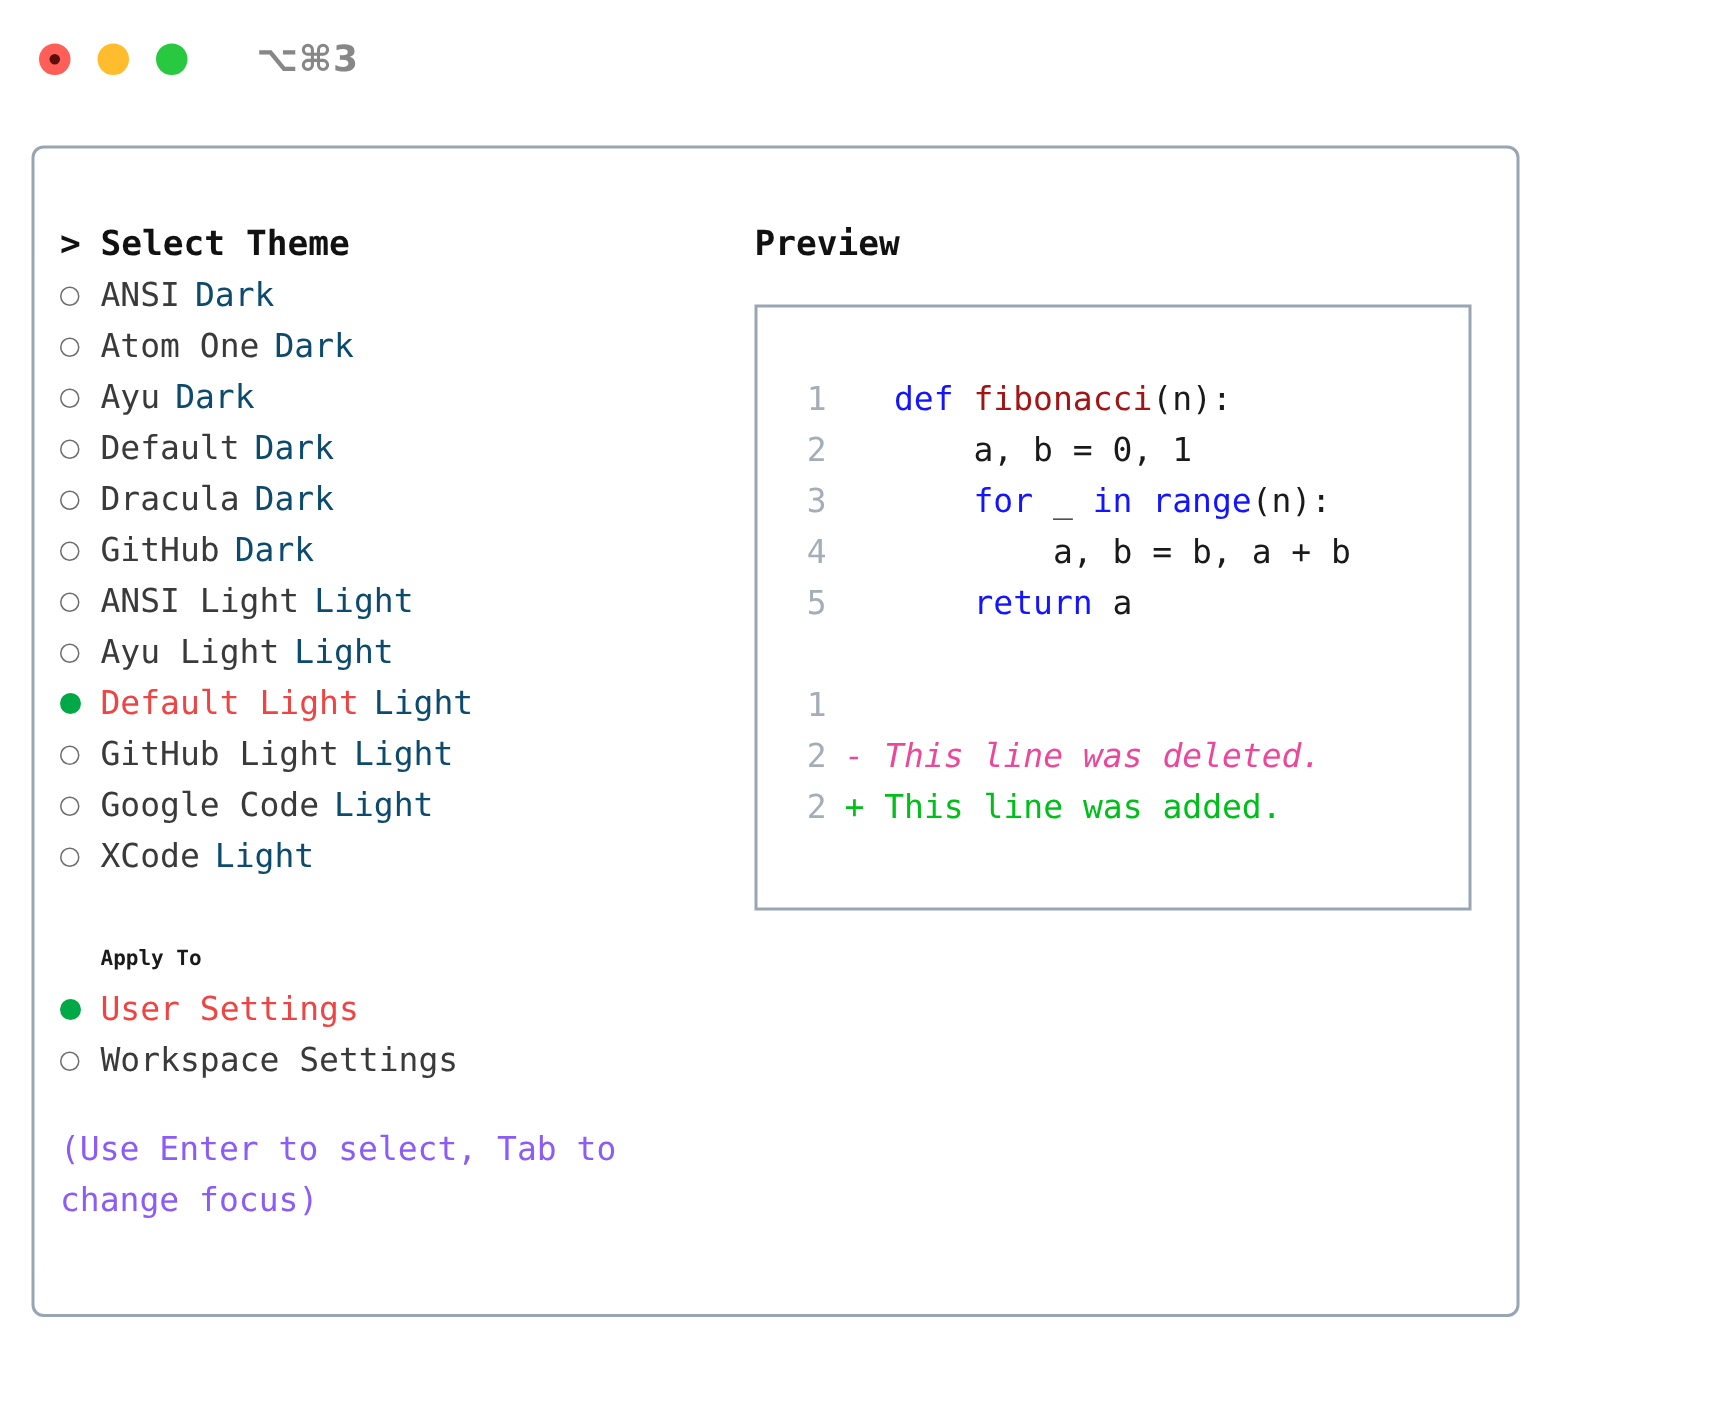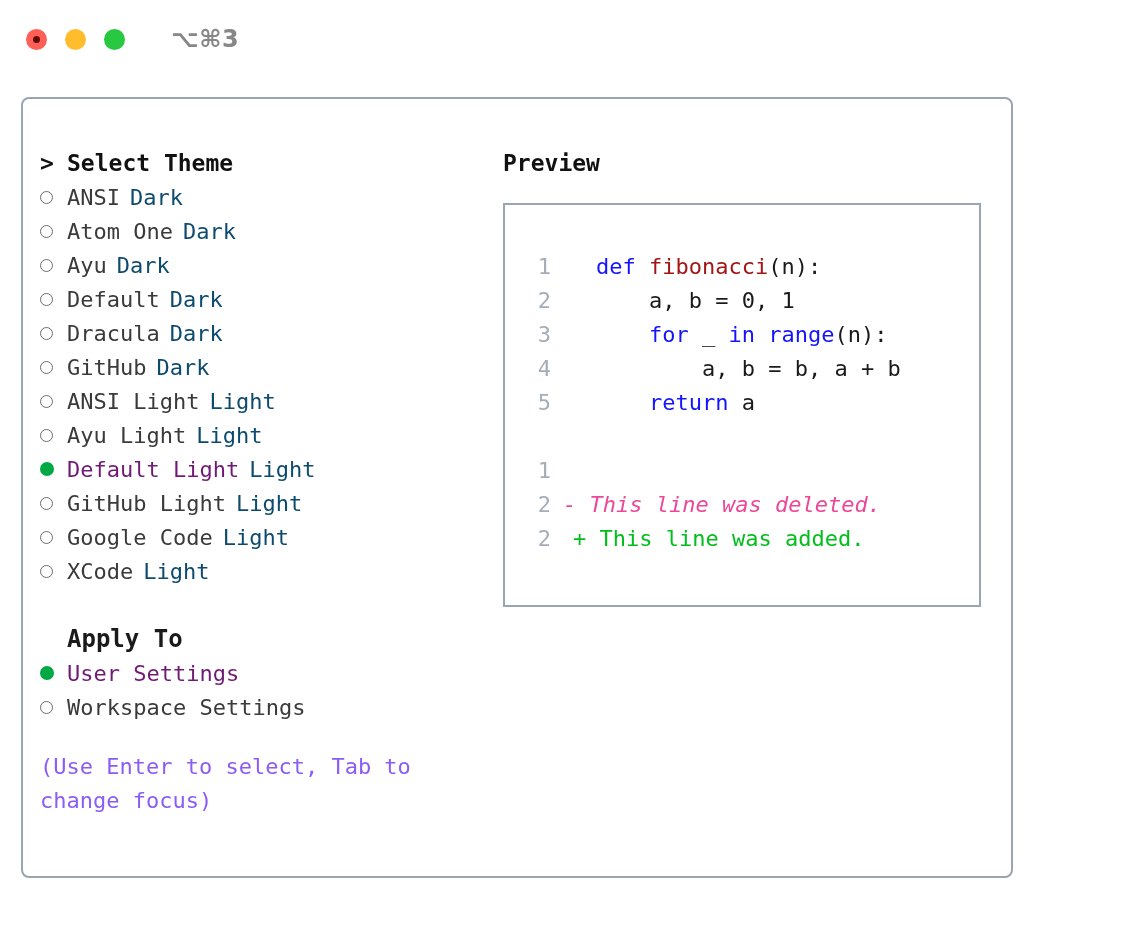--- a/index.html
+++ b/index.html
@@ -118,27 +118,27 @@
     border: 1.8px solid #6d6d6d;
     box-sizing: border-box;
   }
   .marker .fill {
     width: 14px; height: 14px;
     border-radius: 50%;
     background: #00a846;
   }
 
   .item-name   { color: #3a3a3a; }
-  .item-name.selected { color: #701a75; }
+  .item-name.selected { color: #ef4444; }
   .item-cat    { color: #0c4a6e; margin-left: 10px; }
 
   .section-head {
     font-weight: bold;
     color: #1a1a1a;
-    font-size: 24px;
+    font-size: 14px;
   }
   .section-head .pad { width: 27px; flex: none; }
 
   .spacer { height: 34px; }
 
   #hint {
     margin-top: 26px;
     width: 410px;
     font-size: 22px;
     line-height: 34px;
@@ -186,21 +186,21 @@
   }
   .code-text { color: #1a1a1a; margin-left: 33px; }
 
   .tok-kw   { color: #1414ff; }
   .tok-fn   { color: #a31515; }
   .tok-plain{ color: #1a1a1a; }
 
   .diff-gap { height: 34px; }
   .diff-ctx { color: #8c8c8c; }
   .diff-del { color: #ec4899; font-style: italic; }
-  .diff-add { color: #00bf1a; margin-left: 10px; }
+  .diff-add { color: #00bf1a; }
 </style>
 </head>
 <body>
 
 <div id="window">
 
   <div id="titlebar">
     <div class="traffic close">
       <div class="dot"></div>
     </div>

